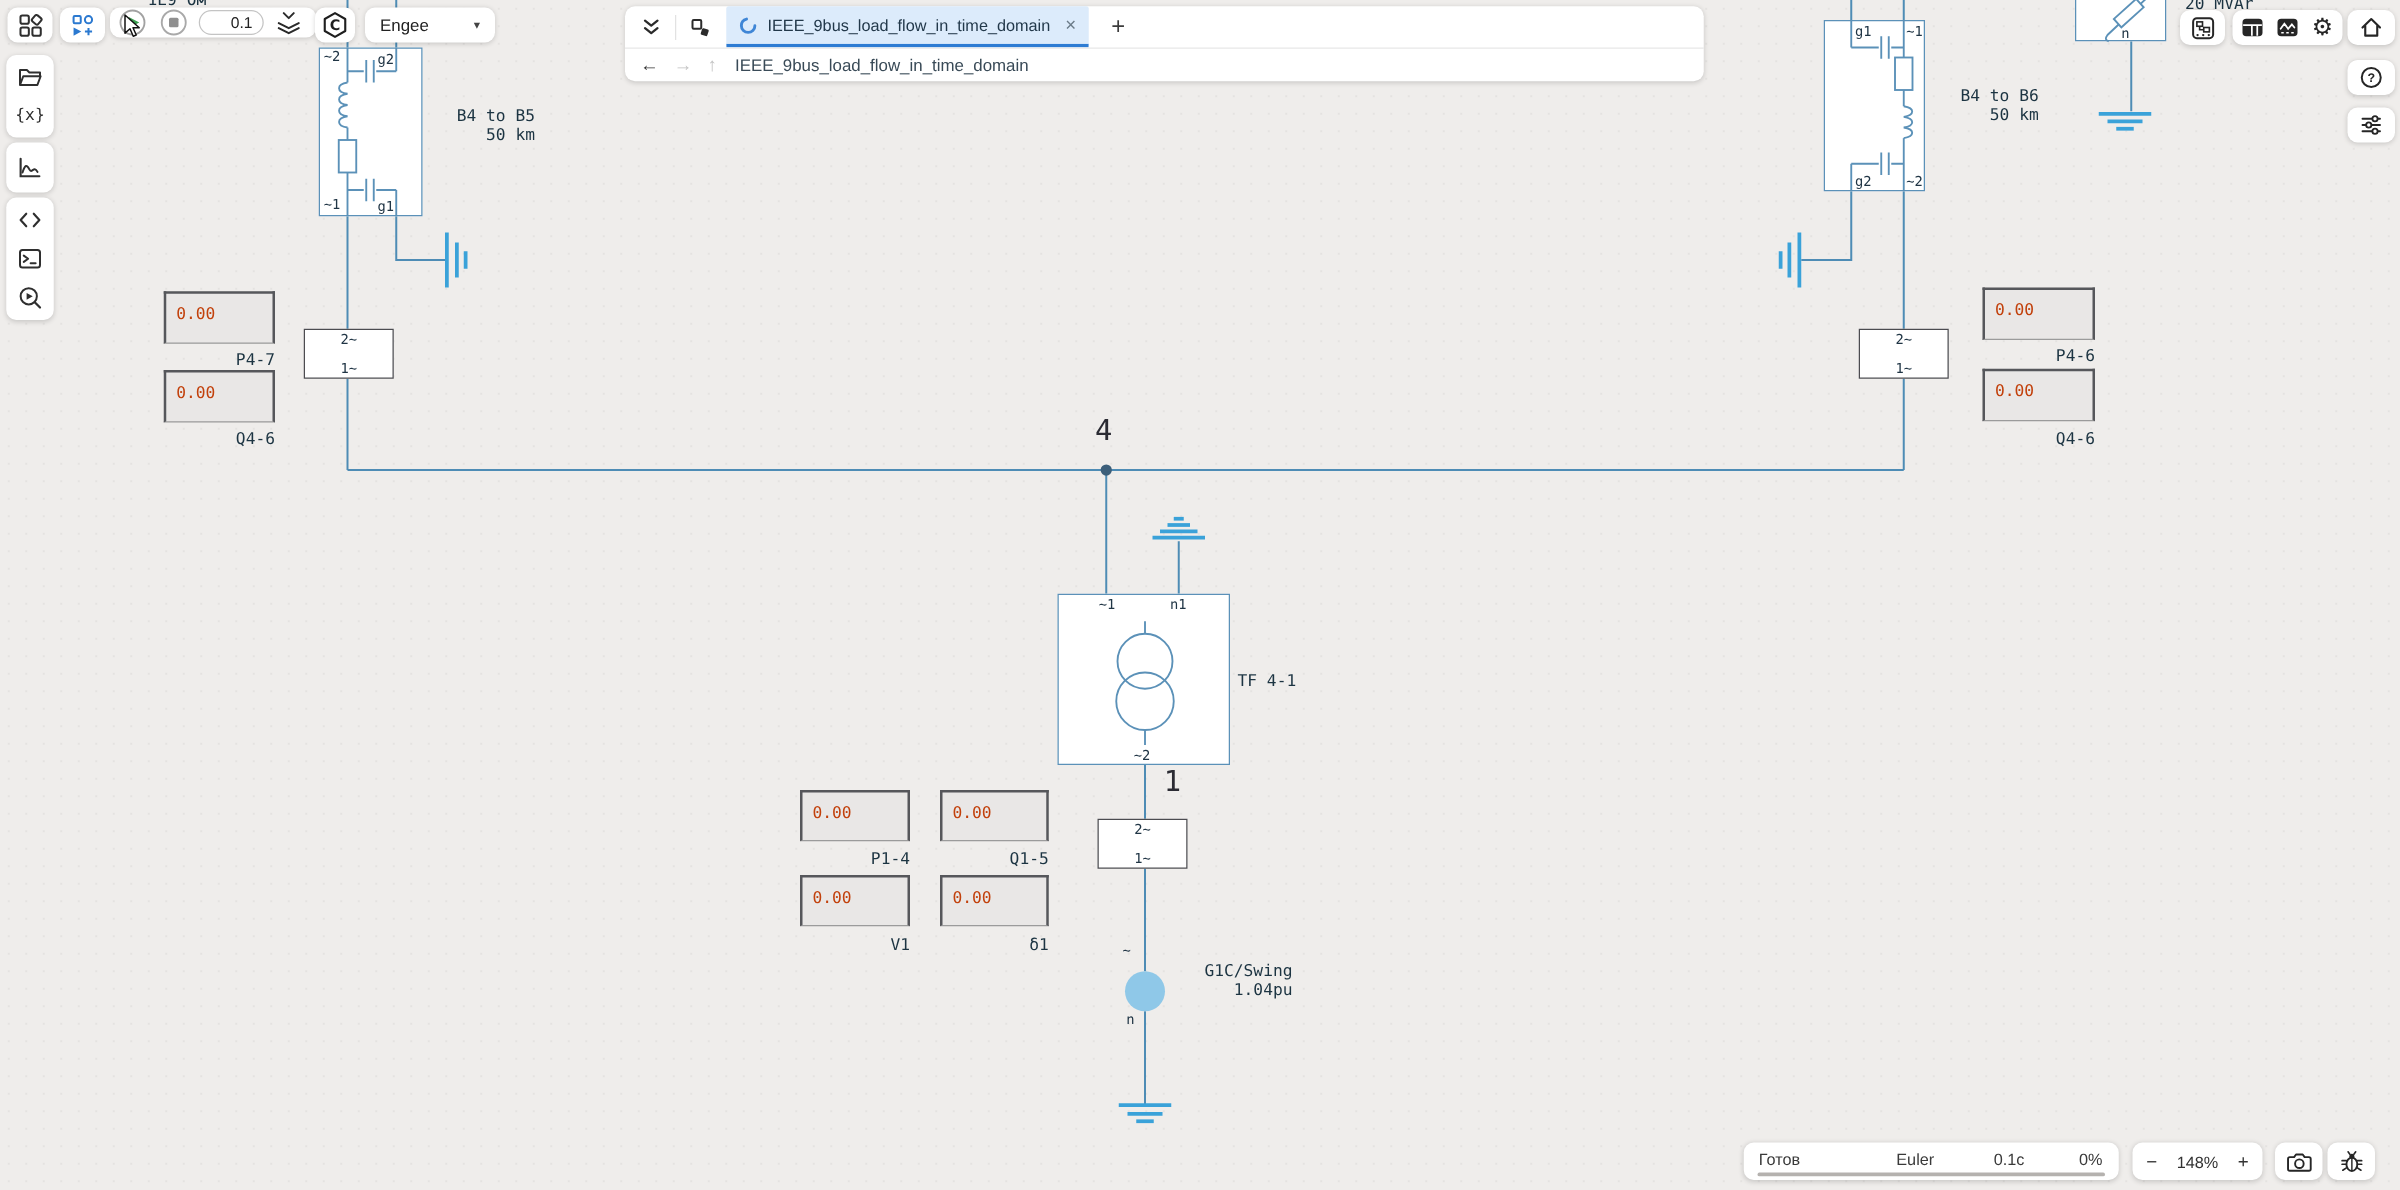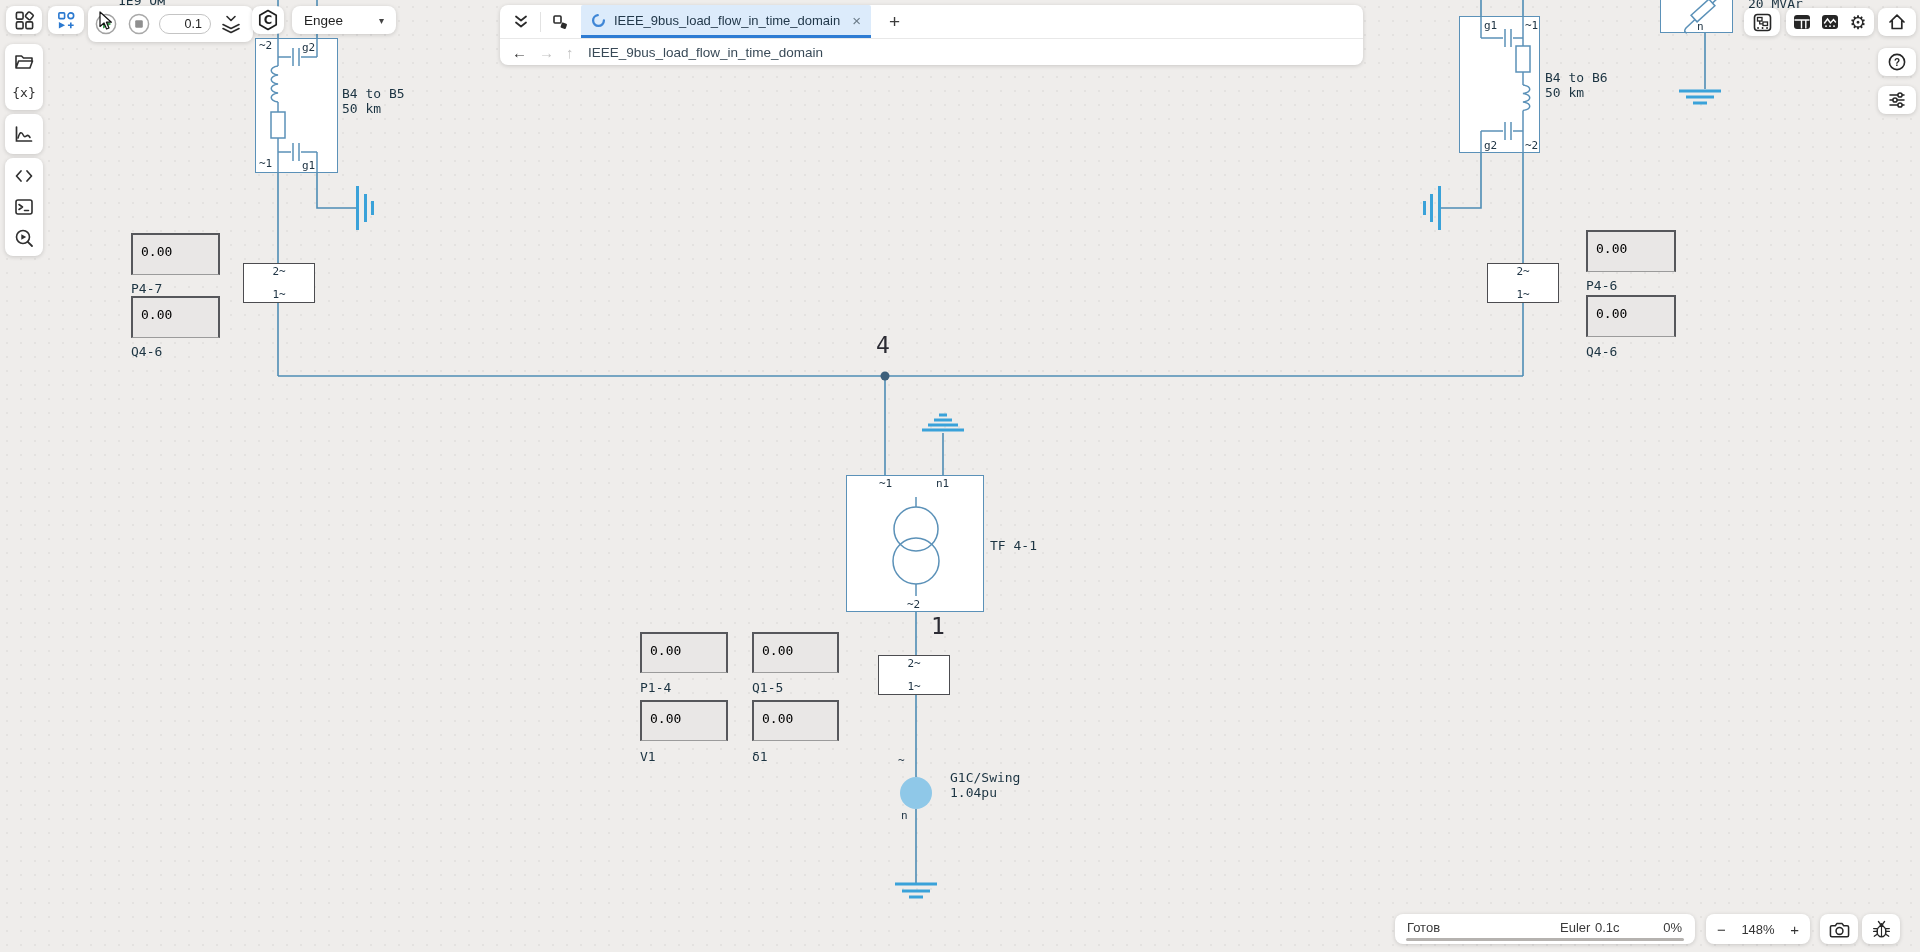--- a/index.html
+++ b/index.html
@@ -14,22 +14,22 @@
   .gnd{stroke:#3aa2d9;stroke-width:3;fill:none;}
   .comp{stroke:#5b91b8;stroke-width:1.5;fill:none;}
   .compf{stroke:#5b91b8;stroke-width:1.5;fill:#ffffff;}
 
   .blk{position:absolute;background:#fff;border:1.6px solid #5b91b8;box-sizing:border-box;z-index:2;}
   .meas{position:absolute;background:#fff;border:1.4px solid #4c4c50;box-sizing:border-box;z-index:2;
         display:flex;flex-direction:column;justify-content:space-between;align-items:center;padding:2px 0;}
   .meas span{font-family:"DejaVu Sans Mono",monospace;font-size:11px;color:#203545;line-height:1;}
   .display{position:absolute;background:#e9e7e6;border:2px solid #56575b;border-bottom:1px solid #9b9b9b;
            box-sizing:border-box;z-index:2;}
-  .display .val{position:absolute;left:8px;top:9px;font-family:"DejaVu Sans Mono",monospace;font-size:13px;color:#000000;}
-  .dlabel{position:absolute;font-family:"DejaVu Sans Mono",monospace;font-size:13px;color:#1c3442;z-index:4;text-align:left;line-height:15px;}
+  .display .val{position:absolute;left:8px;top:9px;font-family:"DejaVu Sans Mono",monospace;font-size:13px;color:#c2410c;}
+  .dlabel{position:absolute;font-family:"DejaVu Sans Mono",monospace;font-size:13px;color:#1c3442;z-index:4;text-align:right;line-height:15px;}
   .pl{position:absolute;font-family:"DejaVu Sans Mono",monospace;font-size:11px;color:#203545;z-index:4;line-height:1;}
   .busnum{position:absolute;font-family:"DejaVu Sans Mono",monospace;font-size:23px;color:#2b2b33;z-index:4;}
   .partial{position:absolute;font-family:"DejaVu Sans Mono",monospace;font-size:13px;color:#1c3442;z-index:2;}
 
   .card{position:absolute;background:#fff;border-radius:8px;box-shadow:0 1px 4px rgba(0,0,0,.16);z-index:10;
         display:flex;align-items:center;}
   .ibtn{display:flex;align-items:center;justify-content:center;width:26px;height:26px;border-radius:5px;cursor:pointer;}
   .vsep{width:1px;height:20px;background:#e2e2e2;}
   .simin{width:52px;height:20px;border:1.3px solid #c4c4c4;border-radius:10px;font-size:12.5px;color:#222;
          text-align:right;padding:0 8px 0 4px;outline:none;box-sizing:border-box;font-family:"Liberation Sans",sans-serif;background:#fff;}
@@ -222,21 +222,21 @@
     <svg width="21" height="21" viewBox="0 0 22 22">
       <g fill="none" stroke="#2b79d0" stroke-width="1.7">
         <rect x="3" y="3" width="6" height="6" rx="1"></rect>
         <circle cx="15.5" cy="6" r="3"></circle>
         <path d="M15.5 13 V19 M12.5 16 H18.5"></path>
       </g>
       <path d="M3 12.5 L3 19.5 L9.5 16 Z" fill="#2b79d0"></path>
     </svg>
   </div>
 
-  <div class="card" style="left:88px;top:6px;width:160px;height:36px;gap:7px;padding-left:5px;">
+  <div class="card" style="left:88px;top:6px;width:160px;height:24px;gap:7px;padding-left:5px;">
     <div class="ibtn">
       <svg width="22" height="22" viewBox="0 0 22 22">
         <circle cx="11" cy="11" r="9.6" fill="#fff" stroke="#a2a2a2" stroke-width="1.5"></circle>
         <path d="M8 6.6 L16.4 11 L8 15.4 Z" fill="#3ba050"></path>
       </svg>
     </div>
     <div class="ibtn">
       <svg width="22" height="22" viewBox="0 0 22 22">
         <circle cx="11" cy="11" r="9.6" fill="#fff" stroke="#a9a9a9" stroke-width="1.5"></circle>
         <rect x="7.2" y="7.2" width="7.6" height="7.6" rx="1.2" fill="#8f8f8f"></rect>
@@ -391,21 +391,21 @@
         <path d="M3 5 H17 M3 10 H17 M3 15 H17"></path>
       </g>
       <circle cx="13" cy="5" r="2.1" fill="#fff" stroke="#262626" stroke-width="1.5"></circle>
       <circle cx="8" cy="10" r="2.1" fill="#fff" stroke="#262626" stroke-width="1.5"></circle>
       <circle cx="13" cy="15" r="2.1" fill="#fff" stroke="#262626" stroke-width="1.5"></circle>
     </svg>
   </div>
 
   <div class="card" style="left:1395px;top:914px;width:300px;height:30px;">
     <span class="statustxt" style="left:12px;">Готов</span>
-    <span class="statustxt" style="left:122px;margin-left:43px;">Euler</span>
+    <span class="statustxt" style="left:122px;">Euler</span>
     <span class="statustxt" style="left:200px;">0.1c</span>
     <span class="statustxt" style="right:13px;">0%</span>
     <div style="position:absolute;left:11px;right:11px;bottom:3px;height:3px;background:#b5b2af;border-radius:2px;"></div>
   </div>
   <div class="card" style="left:1706px;top:914px;width:104px;height:30px;justify-content:space-between;padding:0 11px;box-sizing:border-box;">
     <span style="font-size:15px;color:#333;cursor:pointer;">−</span>
     <span style="font-size:13px;color:#333;">148%</span>
     <span style="font-size:15px;color:#333;cursor:pointer;">+</span>
   </div>
   <div class="card" style="left:1820px;top:914px;width:38px;height:30px;justify-content:center;">

